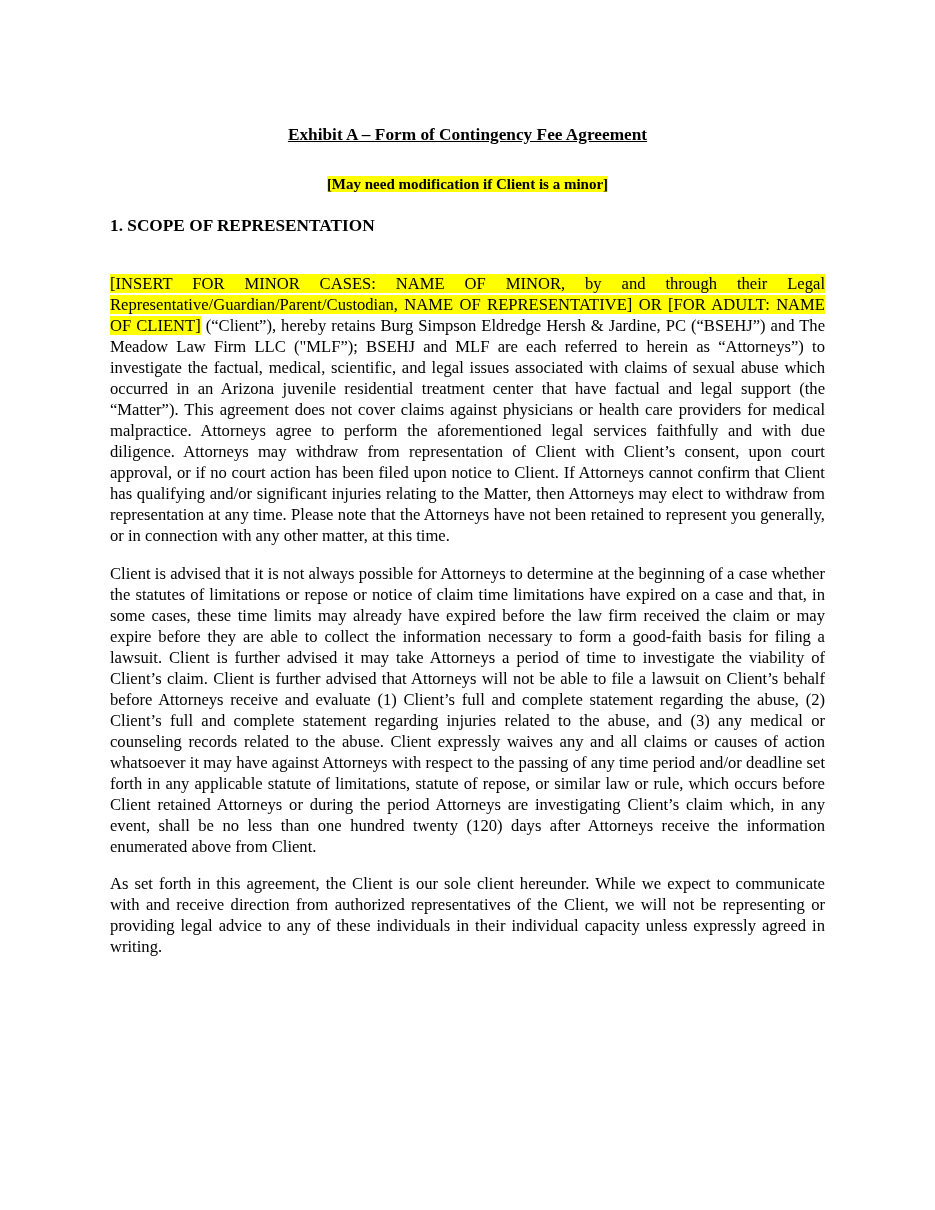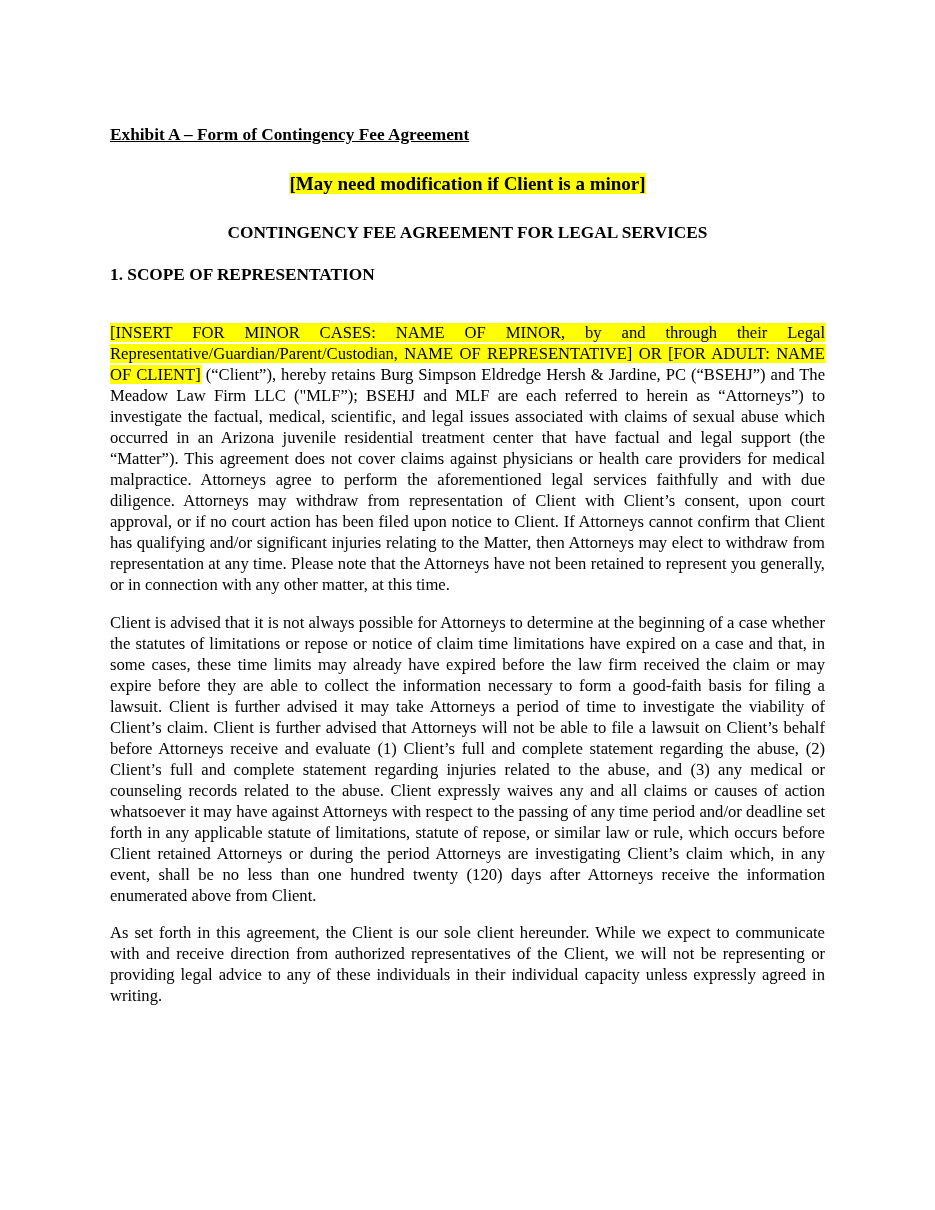--- a/index.html
+++ b/index.html
@@ -15,31 +15,32 @@
     font-family: "Liberation Serif", "DejaVu Serif", serif;
     color: #000000;
   }
   .page {
     position: absolute;
     left: 110px;
     top: 124px;
     width: 715px;
   }
   .exhibit-title {
+    text-align: center;
     font-weight: bold;
     font-size: 17.3px;
     line-height: 22px;
     text-decoration: underline;
     margin: 0;
   }
   .note-line {
     text-align: center;
     margin-top: 27px;
     font-weight: bold;
-    font-size: 19px;
+    font-size: 15px;
     line-height: 22px;
   }
   .hl {
     background: #ffff00;
   }
   .agreement-title {
     text-align: center;
     font-weight: bold;
     font-size: 17.3px;
     line-height: 22px;
@@ -64,21 +65,20 @@
 </head>
 <body>
 
 <div class="page">
   <div class="exhibit-title">Exhibit A – Form of Contingency Fee Agreement</div>
 
   <div class="note-line">
     <span class="hl">[May need modification if Client is a minor]</span>
   </div>
 
-  <div class="agreement-title">CONTINGENCY FEE AGREEMENT FOR LEGAL SERVICES</div>
 
   <div class="section-heading">1. SCOPE OF REPRESENTATION</div>
 
   <p class="para first"><span class="hl">[INSERT FOR MINOR CASES: NAME OF MINOR, by and through their Legal Representative/Guardian/Parent/Custodian, NAME OF REPRESENTATIVE] OR [FOR ADULT: NAME OF CLIENT]</span><span> (“Client”), hereby retains Burg Simpson Eldredge Hersh &amp; Jardine, PC (“BSEHJ”) and The Meadow Law Firm LLC ("MLF”); BSEHJ and MLF are each referred to herein as “Attorneys”) to investigate the factual, medical, scientific, and legal issues associated with claims of sexual abuse which occurred in an Arizona juvenile residential treatment center that have factual and legal support (the “Matter”). This agreement does not cover claims against physicians or health care providers for medical malpractice. Attorneys agree to perform the aforementioned legal services faithfully and with due diligence. Attorneys may withdraw from representation of Client with Client’s consent, upon court approval, or if no court action has been filed upon notice to Client. If Attorneys cannot confirm that Client has qualifying and/or significant injuries relating to the Matter, then Attorneys may elect to withdraw from representation at any time. Please note that the Attorneys have not been retained to represent you generally, or in connection with any other matter, at this time.</span></p>
 
   <p class="para">Client is advised that it is not always possible for Attorneys to determine at the beginning of a case whether the statutes of limitations or repose or notice of claim time limitations have expired on a case and that, in some cases, these time limits may already have expired before the law firm received the claim or may expire before they are able to collect the information necessary to form a good-faith basis for filing a lawsuit. Client is further advised it may take Attorneys a period of time to investigate the viability of Client’s claim. Client is further advised that Attorneys will not be able to file a lawsuit on Client’s behalf before Attorneys receive and evaluate (1) Client’s full and complete statement regarding the abuse, (2) Client’s full and complete statement regarding injuries related to the abuse, and (3) any medical or counseling records related to the abuse. Client expressly waives any and all claims or causes of action whatsoever it may have against Attorneys with respect to the passing of any time period and/or deadline set forth in any applicable statute of limitations, statute of repose, or similar law or rule, which occurs before Client retained Attorneys or during the period Attorneys are investigating Client’s claim which, in any event, shall be no less than one hundred twenty (120) days after Attorneys receive the information enumerated above from Client.</p>
 
   <p class="para">As set forth in this agreement, the Client is our sole client hereunder. While we expect to communicate with and receive direction from authorized representatives of the Client, we will not be representing or providing legal advice to any of these individuals in their individual capacity unless expressly agreed in writing.</p>
 </div>
 

